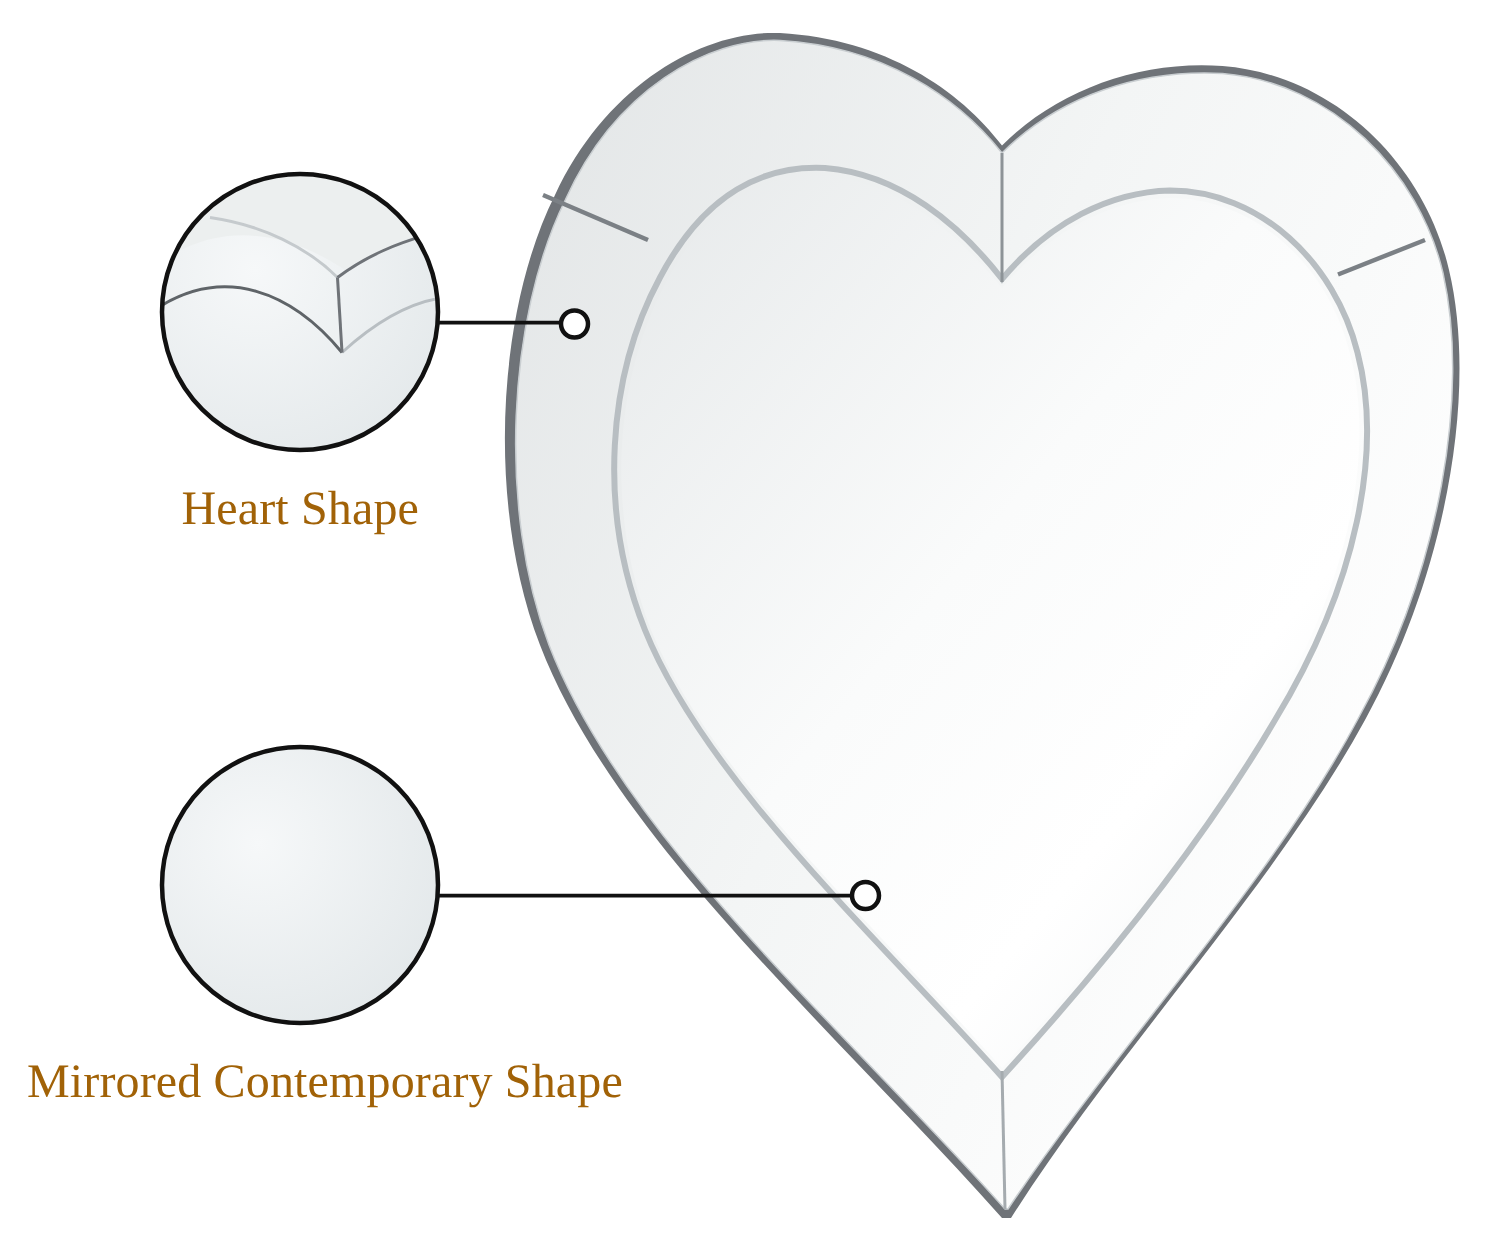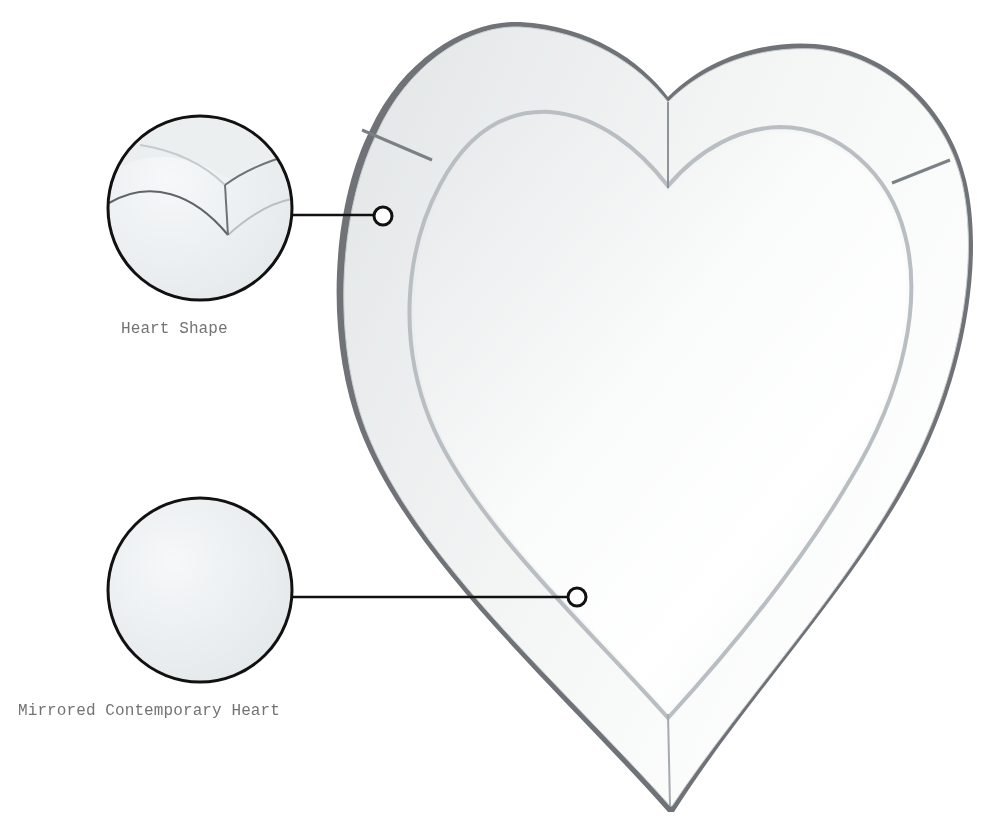--- a/index.html
+++ b/index.html
@@ -1,18 +1,18 @@
 <!DOCTYPE html>
 <html><head>
 <meta charset="utf-8">
 <style>
   html, body { margin: 0; padding: 0; background: #ffffff; }
   body { width: 990px; height: 832px; position: relative; overflow: hidden; font-family: "Liberation Sans", sans-serif; }
   .canvas { position: absolute; left: 0; top: 0; width: 990px; height: 832px; }
-  .label { position: absolute; color: #737373; font-family: Liberation Mono, monospace; font-size: 16px; white-space: nowrap; letter-spacing: 0.1px; }
+  .label { position: absolute; color: #a16207; font-family: Liberation Serif, serif; font-size: 32px; white-space: nowrap; letter-spacing: 0.1px; }
   #label-heart { left: 121px; top: 320px; }
   #label-mirrored { left: 18px; top: 702px; }
 </style>
 </head>
 <body>
 
 <svg class="canvas" viewBox="0 0 990 832" xmlns="http://www.w3.org/2000/svg">
   <defs>
     <linearGradient id="mirrorGrad" x1="0" y1="0" x2="1" y2="1">
       <stop offset="0" stop-color="#e6e9ea"></stop>
@@ -102,13 +102,13 @@
 
   <g>
     <circle cx="200" cy="590" r="92" fill="url(#glassGrad)"></circle>
     <circle cx="200" cy="590" r="92" fill="none" stroke="#111111" stroke-width="3"></circle>
     <line x1="292" y1="597" x2="567" y2="597" stroke="#111111" stroke-width="2.5"></line>
     <circle cx="577" cy="597" r="9" fill="#ffffff" stroke="#111111" stroke-width="3"></circle>
   </g>
 </svg>
 
 <div id="label-heart" class="label">Heart Shape</div>
-<div id="label-mirrored" class="label">Mirrored Contemporary Heart</div>
+<div id="label-mirrored" class="label">Mirrored Contemporary Shape</div>
 
 </body></html>

